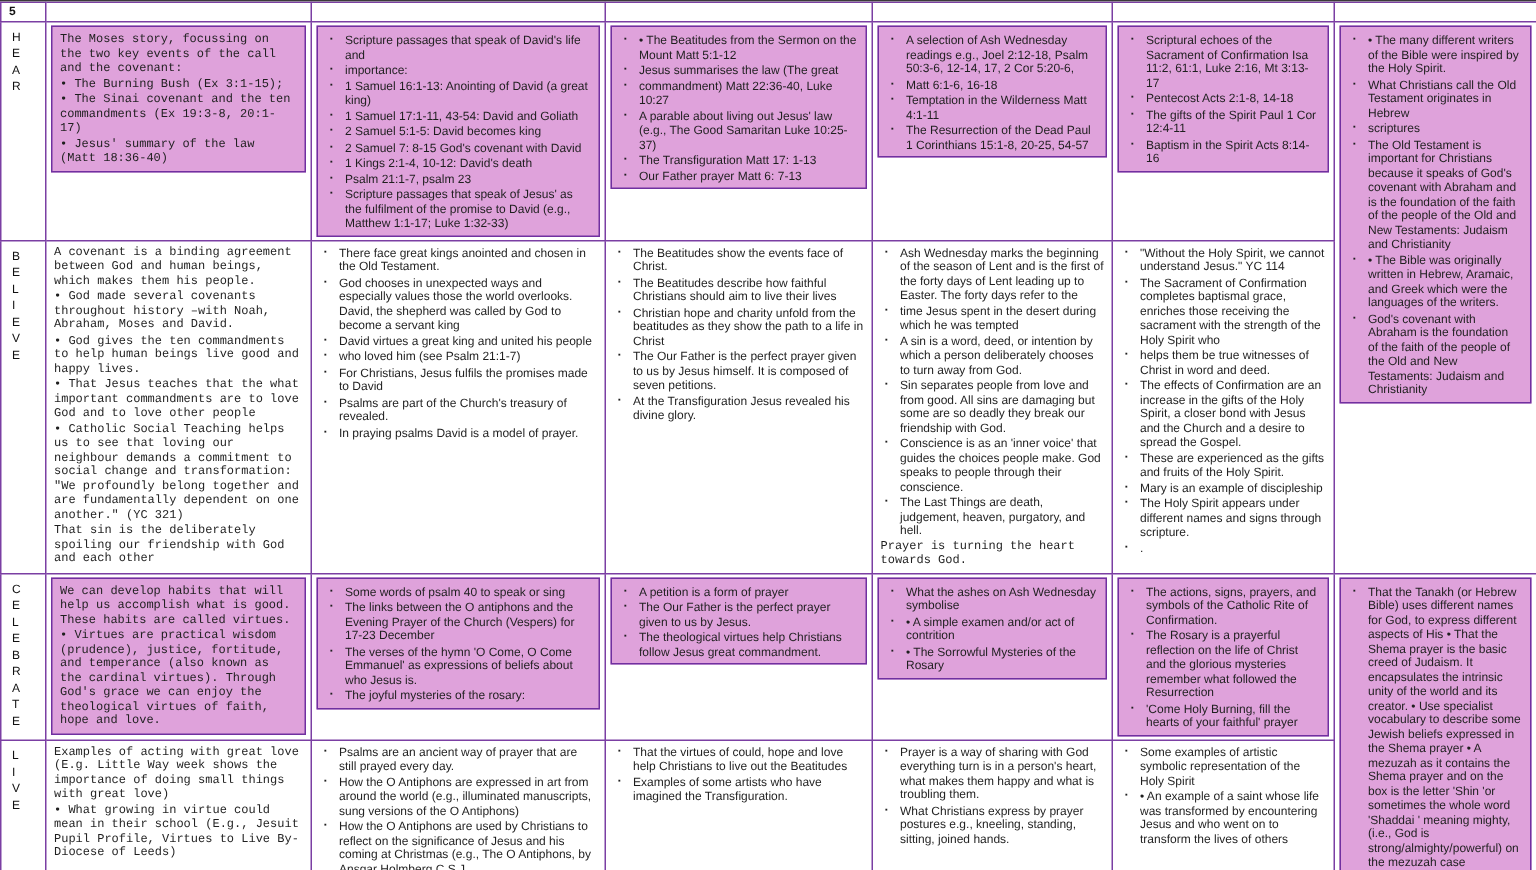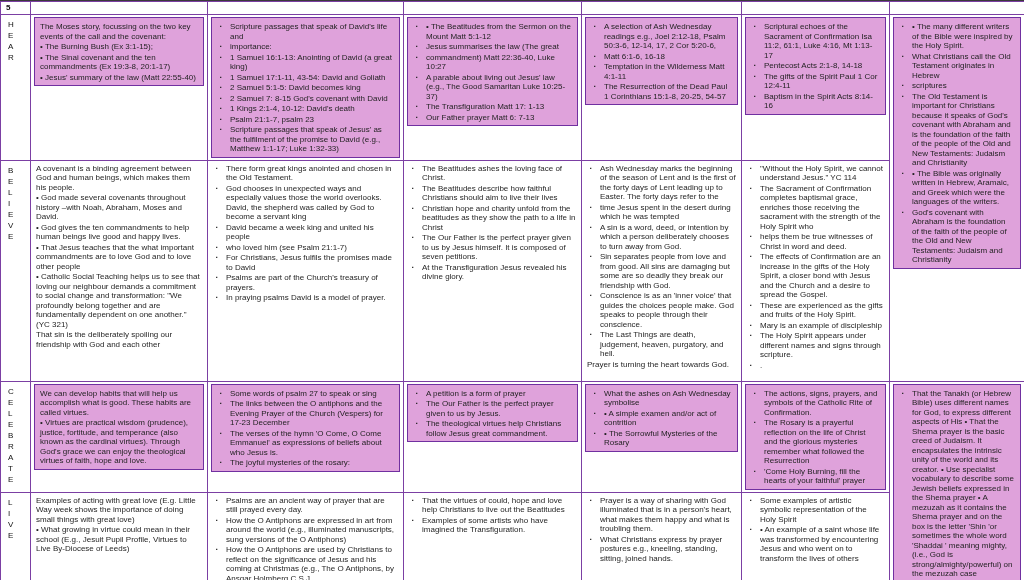--- a/index.html
+++ b/index.html
@@ -17,21 +17,21 @@
   tr.header-row{height:13px;}
   tr.header-row td{border-bottom:1px solid var(--grid);}
   .grade{font-size:8px;font-weight:bold;color:#111;padding:1px 0 0 5px;line-height:10px;}
   tr.row-hear{height:142px;}
   tr.row-believe{height:221px;}
   tr.row-celebrate{height:102px;}
   tr.row-live{height:100px;}
   .label-letters{font-size:8px;line-height:11px;color:#111;padding:4px 0 0 7px;white-space:pre-line;font-weight:500;}
   .cell-inner{margin:0;height:100%;padding:3px 5px 2px 5px;font-size:8px;line-height:9.5px;color:var(--text);overflow:hidden;}
   .cell-inner.shaded{margin:2px 3px;height:calc(100% - 5px);background:var(--pink);border:1px solid var(--borderp);padding:4px 6px 2px 5px;}
-  .p{margin:0 0 1px 0;}
+  .p{margin:0 0 1px 0;font-family:Liberation Mono, monospace;}
   .li{position:relative;padding-left:13px;margin:0 0 1px 0;}
   .li::before{content:"▪";position:absolute;left:3px;top:0;font-size:5px;line-height:9.5px;color:var(--text);}
 </style>
 </head>
 <body>
 
 <div class="page">
   <table class="grid">
     <colgroup>
       <col style="width:30px">
@@ -59,21 +59,21 @@
             <div class="label-letters">H
 E
 A
 R</div>
           </td>
           <td>
             <div class="cell-inner shaded">
               <div class="p">The Moses story, focussing on the two key events of the call and the covenant:</div>
               <div class="p">• The Burning Bush (Ex 3:1-15);</div>
               <div class="p">• The Sinai covenant and the ten commandments (Ex 19:3-8, 20:1-17)</div>
-              <div class="p">• Jesus' summary of the law (Matt 22:55-40)</div>
+              <div class="p">• Jesus' summary of the law (Matt 18:36-40)</div>
             </div>
           </td>
           <td>
             <div class="cell-inner shaded">
               <div class="li">Scripture passages that speak of David's life and</div>
               <div class="li">importance:</div>
               <div class="li">1 Samuel 16:1-13: Anointing of David (a great king)</div>
               <div class="li">1 Samuel 17:1-11, 43-54: David and Goliath</div>
               <div class="li">2 Samuel 5:1-5: David becomes king</div>
               <div class="li">2 Samuel 7: 8-15 God's covenant with David</div>
@@ -95,21 +95,21 @@
           <td>
             <div class="cell-inner shaded">
               <div class="li">A selection of Ash Wednesday readings e.g., Joel 2:12-18, Psalm 50:3-6, 12-14, 17, 2 Cor 5:20-6,</div>
               <div class="li">Matt 6:1-6, 16-18</div>
               <div class="li">Temptation in the Wilderness Matt 4:1-11</div>
               <div class="li">The Resurrection of the Dead Paul 1 Corinthians 15:1-8, 20-25, 54-57</div>
             </div>
           </td>
           <td>
             <div class="cell-inner shaded">
-              <div class="li">Scriptural echoes of the Sacrament of Confirmation Isa 11:2, 61:1, Luke 4:16, Mt 1:13-17</div>
+              <div class="li">Scriptural echoes of the Sacrament of Confirmation Isa 11:2, 61:1, Luke 2:16, Mt 3:13-17</div>
               <div class="li">Pentecost Acts 2:1-8, 14-18</div>
               <div class="li">The gifts of the Spirit Paul 1 Cor 12:4-11</div>
               <div class="li">Baptism in the Spirit Acts 8:14-16</div>
             </div>
           </td>
           <td rowspan="2">
             <div class="cell-inner shaded">
               <div class="li">• The many different writers of the Bible were inspired by the Holy Spirit.</div>
               <div class="li">What Christians call the Old Testament originates in Hebrew</div>
               <div class="li">scriptures</div>
@@ -134,32 +134,32 @@
               <div class="p">A covenant is a binding agreement between God and human beings, which makes them his people.</div>
               <div class="p">• God made several covenants throughout history –with Noah, Abraham, Moses and David.</div>
               <div class="p">• God gives the ten commandments to help human beings live good and happy lives.</div>
               <div class="p">• That Jesus teaches that the what important commandments are to love God and to love other people</div>
               <div class="p">• Catholic Social Teaching helps us to see that loving our neighbour demands a commitment to social change and transformation: "We profoundly belong together and are fundamentally dependent on one another." (YC 321)</div>
               <div class="p">That sin is the deliberately spoiling our friendship with God and each other</div>
             </div>
           </td>
           <td>
             <div class="cell-inner">
-              <div class="li">There form great kings anointed and chosen in the Old Testament.</div>
+              <div class="li">There face great kings anointed and chosen in the Old Testament.</div>
               <div class="li">God chooses in unexpected ways and especially values those the world overlooks. David, the shepherd was called by God to become a servant king</div>
-              <div class="li">David became a week king and united his people</div>
+              <div class="li">David virtues a great king and united his people</div>
               <div class="li">who loved him (see Psalm 21:1-7)</div>
               <div class="li">For Christians, Jesus fulfils the promises made to David</div>
-              <div class="li">Psalms are part of the Church's treasury of prayers.</div>
+              <div class="li">Psalms are part of the Church's treasury of revealed.</div>
               <div class="li">In praying psalms David is a model of prayer.</div>
             </div>
           </td>
           <td>
             <div class="cell-inner">
-              <div class="li">The Beatitudes ashes the loving face of Christ.</div>
+              <div class="li">The Beatitudes show the events face of Christ.</div>
               <div class="li">The Beatitudes describe how faithful Christians should aim to live their lives</div>
               <div class="li">Christian hope and charity unfold from the beatitudes as they show the path to a life in Christ</div>
               <div class="li">The Our Father is the perfect prayer given to us by Jesus himself. It is composed of seven petitions.</div>
               <div class="li">At the Transfiguration Jesus revealed his divine glory.</div>
             </div>
           </td>
           <td>
             <div class="cell-inner">
               <div class="li">Ash Wednesday marks the beginning of the season of Lent and is the first of the forty days of Lent leading up to Easter. The forty days refer to the</div>
               <div class="li">time Jesus spent in the desert during which he was tempted</div>
@@ -196,21 +196,21 @@
 E</div>
           </td>
           <td>
             <div class="cell-inner shaded">
               <div class="p">We can develop habits that will help us accomplish what is good. These habits are called virtues.</div>
               <div class="p">• Virtues are practical wisdom (prudence), justice, fortitude, and temperance (also known as the cardinal virtues). Through God's grace we can enjoy the theological virtues of faith, hope and love.</div>
             </div>
           </td>
           <td>
             <div class="cell-inner shaded">
-              <div class="li">Some words of psalm 27 to speak or sing</div>
+              <div class="li">Some words of psalm 40 to speak or sing</div>
               <div class="li">The links between the O antiphons and the Evening Prayer of the Church (Vespers) for 17-23 December</div>
               <div class="li">The verses of the hymn 'O Come, O Come Emmanuel' as expressions of beliefs about who Jesus is.</div>
               <div class="li">The joyful mysteries of the rosary:</div>
             </div>
           </td>
           <td>
             <div class="cell-inner shaded">
               <div class="li">A petition is a form of prayer</div>
               <div class="li">The Our Father is the perfect prayer given to us by Jesus.</div>
               <div class="li">The theological virtues help Christians follow Jesus great commandment.</div>
@@ -257,21 +257,21 @@
             </div>
           </td>
           <td>
             <div class="cell-inner">
               <div class="li">That the virtues of could, hope and love help Christians to live out the Beatitudes</div>
               <div class="li">Examples of some artists who have imagined the Transfiguration.</div>
             </div>
           </td>
           <td>
             <div class="cell-inner">
-              <div class="li">Prayer is a way of sharing with God illuminated that is in a person's heart, what makes them happy and what is troubling them.</div>
+              <div class="li">Prayer is a way of sharing with God everything turn is in a person's heart, what makes them happy and what is troubling them.</div>
               <div class="li">What Christians express by prayer postures e.g., kneeling, standing, sitting, joined hands.</div>
             </div>
           </td>
           <td>
             <div class="cell-inner">
               <div class="li">Some examples of artistic symbolic representation of the Holy Spirit</div>
               <div class="li">• An example of a saint whose life was transformed by encountering Jesus and who went on to transform the lives of others</div>
             </div>
           </td>
         </tr>

